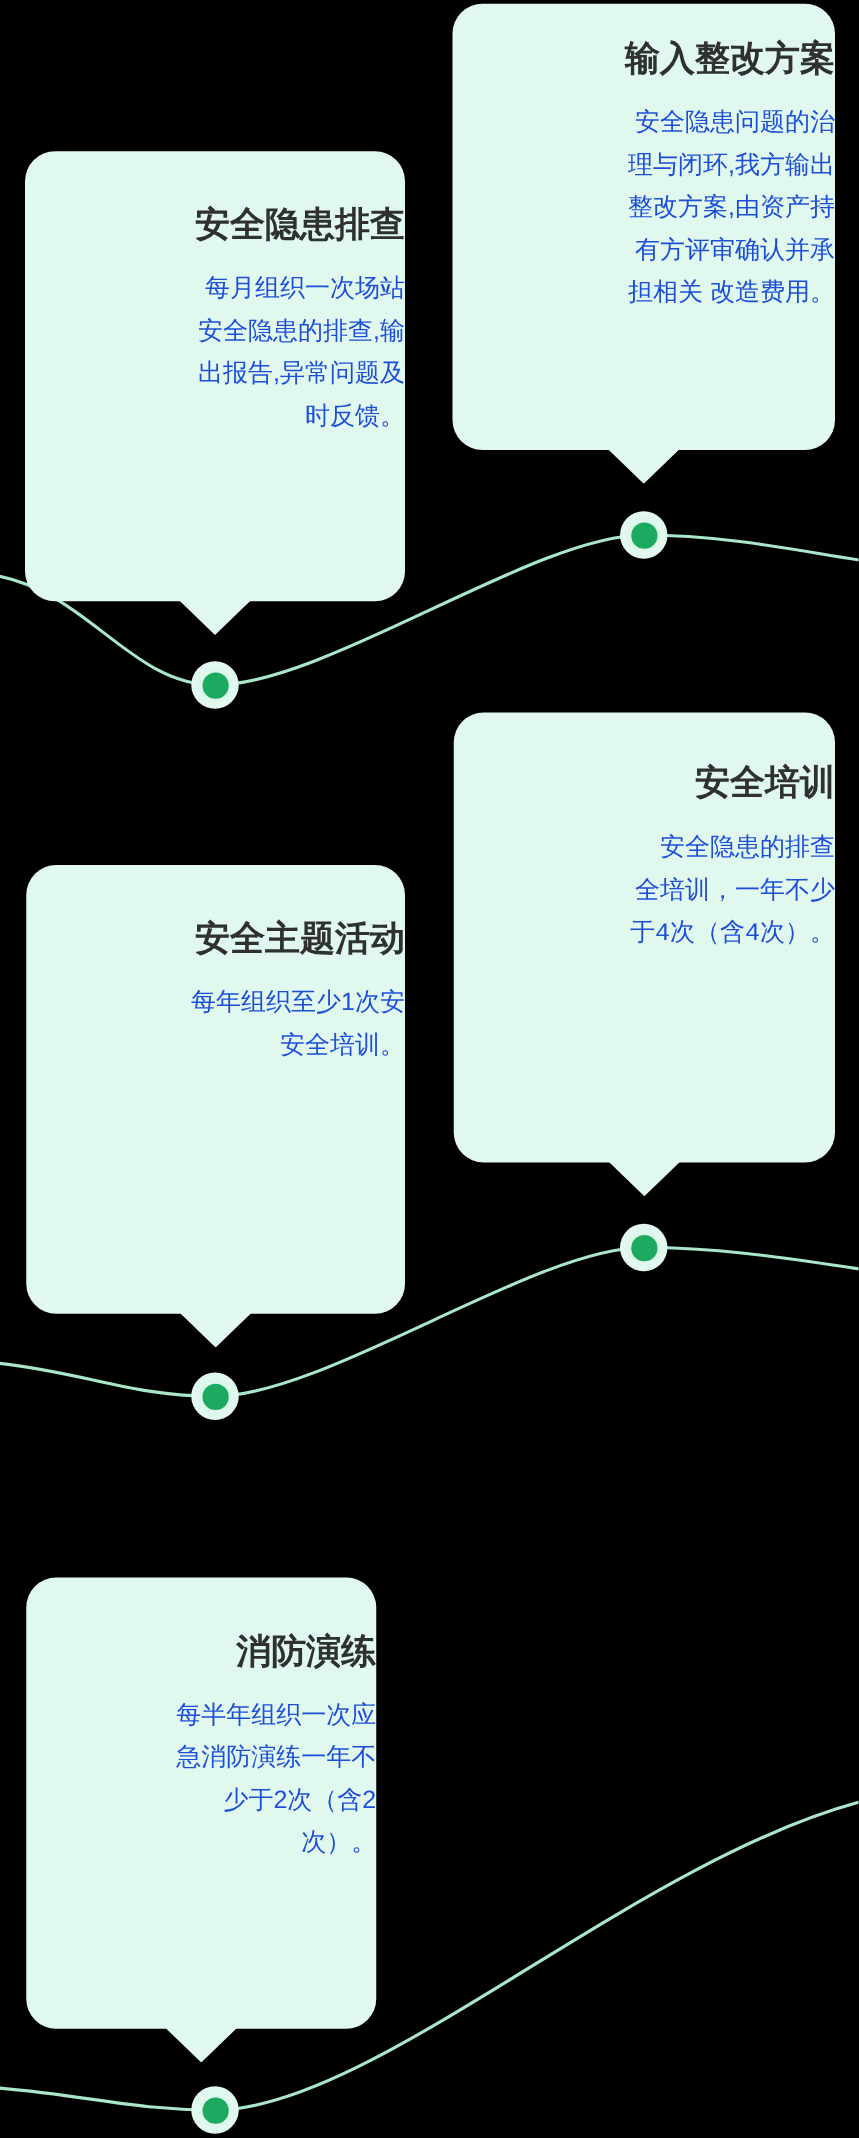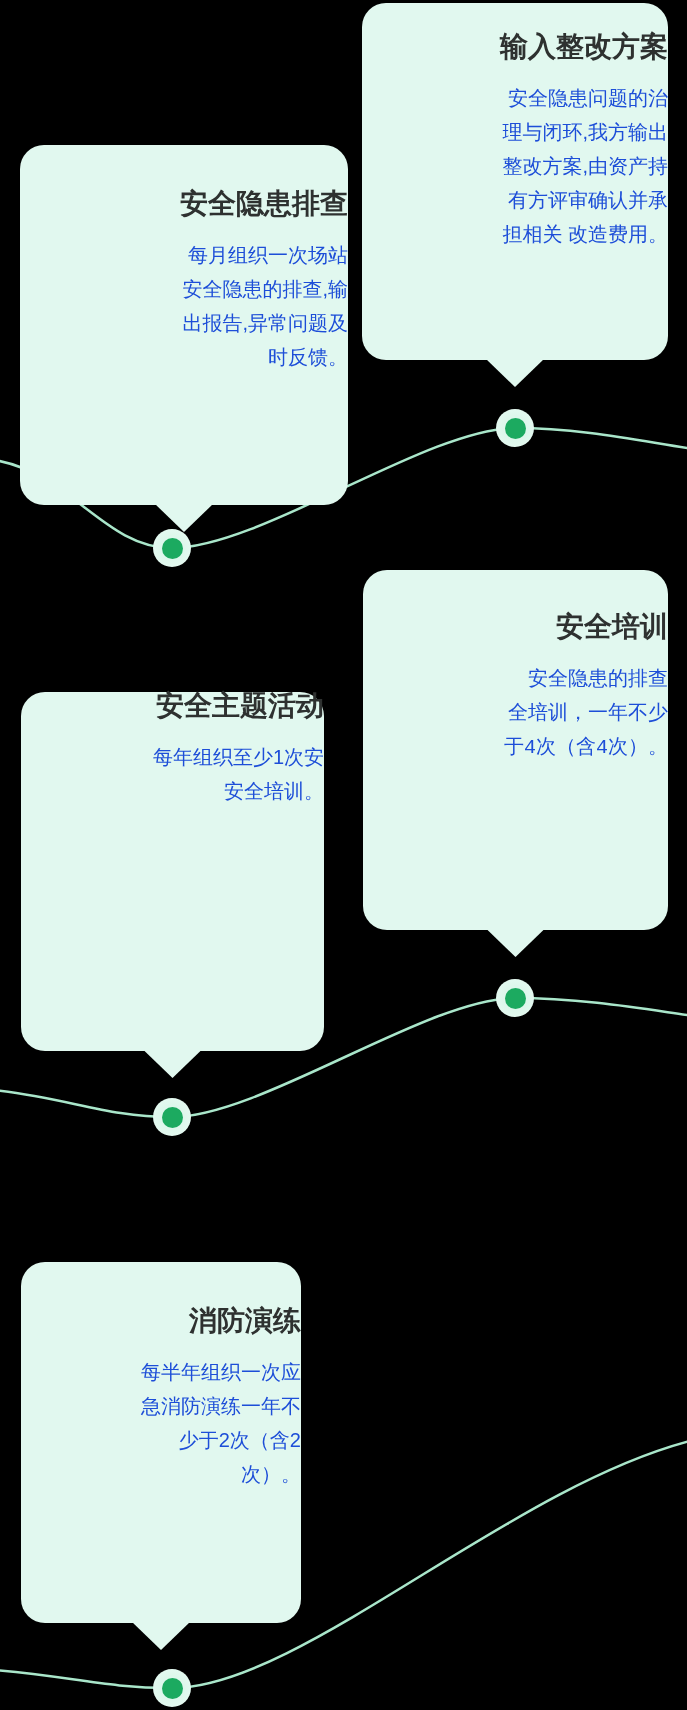--- a/index.html
+++ b/index.html
@@ -23,23 +23,23 @@
     margin:0 0 20px 0;
     font-size:28px;line-height:28px;
     font-weight:700;color:#2e3130;
   }
   .card p{
     margin:0;
     font-size:20px;line-height:34px;
     color:#1d4ed8;
     white-space:pre-line;
   }
-  .card1{left:20px;top:121px;width:328px;height:360px;padding-top:45px;margin-top:24px;}
+  .card1{left:20px;top:121px;width:304px;height:360px;padding-top:45px;}
   .card2{left:362px;top:3px;width:306px;height:357px;padding-top:30px;}
-  .card3{left:21px;top:692px;width:303px;height:359px;}
+  .card3{left:21px;top:692px;width:303px;height:359px;padding-top:45px;}
   .card4{left:363px;top:570px;width:305px;height:360px;padding-top:45px;font-family:Liberation Mono, monospace;}
   .card5{left:21px;top:1262px;width:280px;height:361px;padding-top:45px;}
   .tail{
     position:absolute;
     left:50%;bottom:-27px;
     width:58px;height:28px;
     margin-left:-29px;
     background:#e1f8ef;
     clip-path:polygon(0 0,100% 0,50% 100%);
   }

